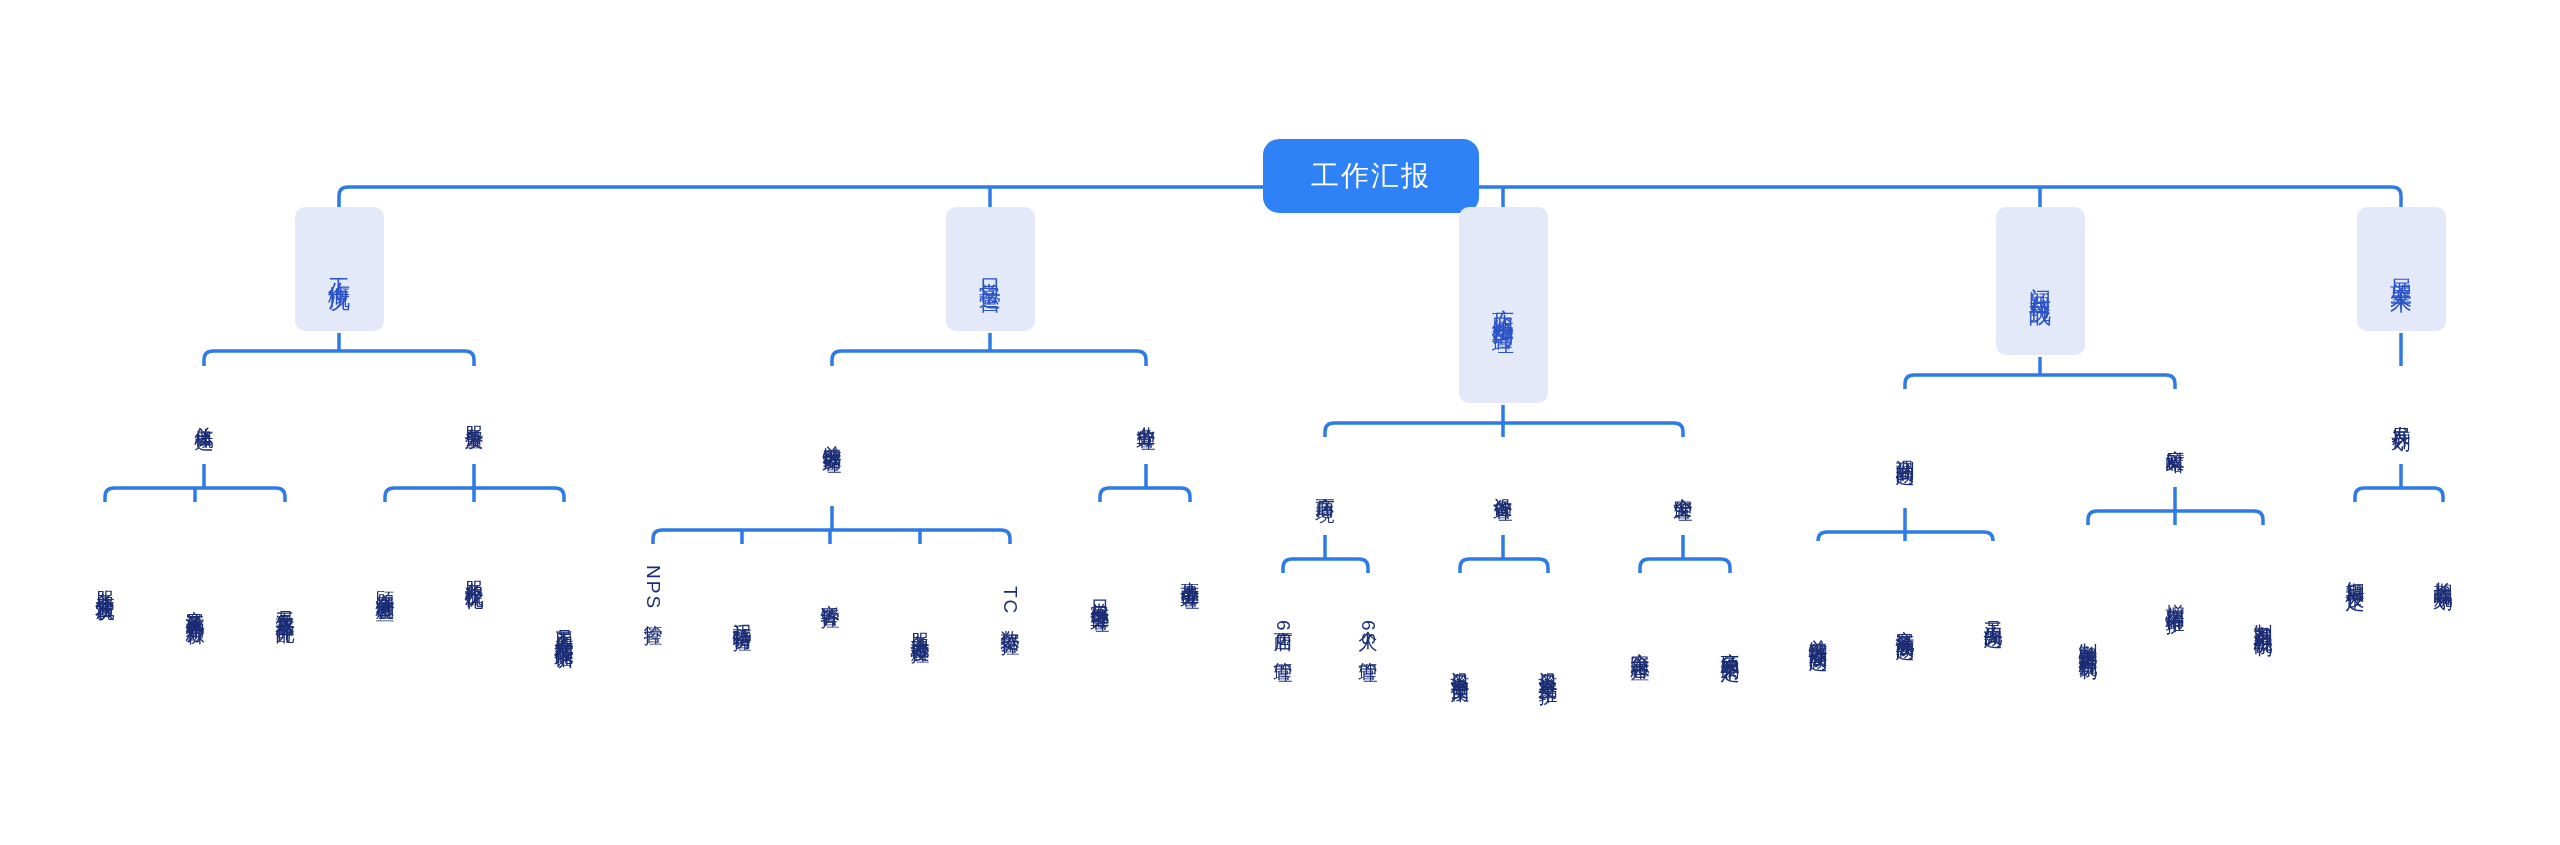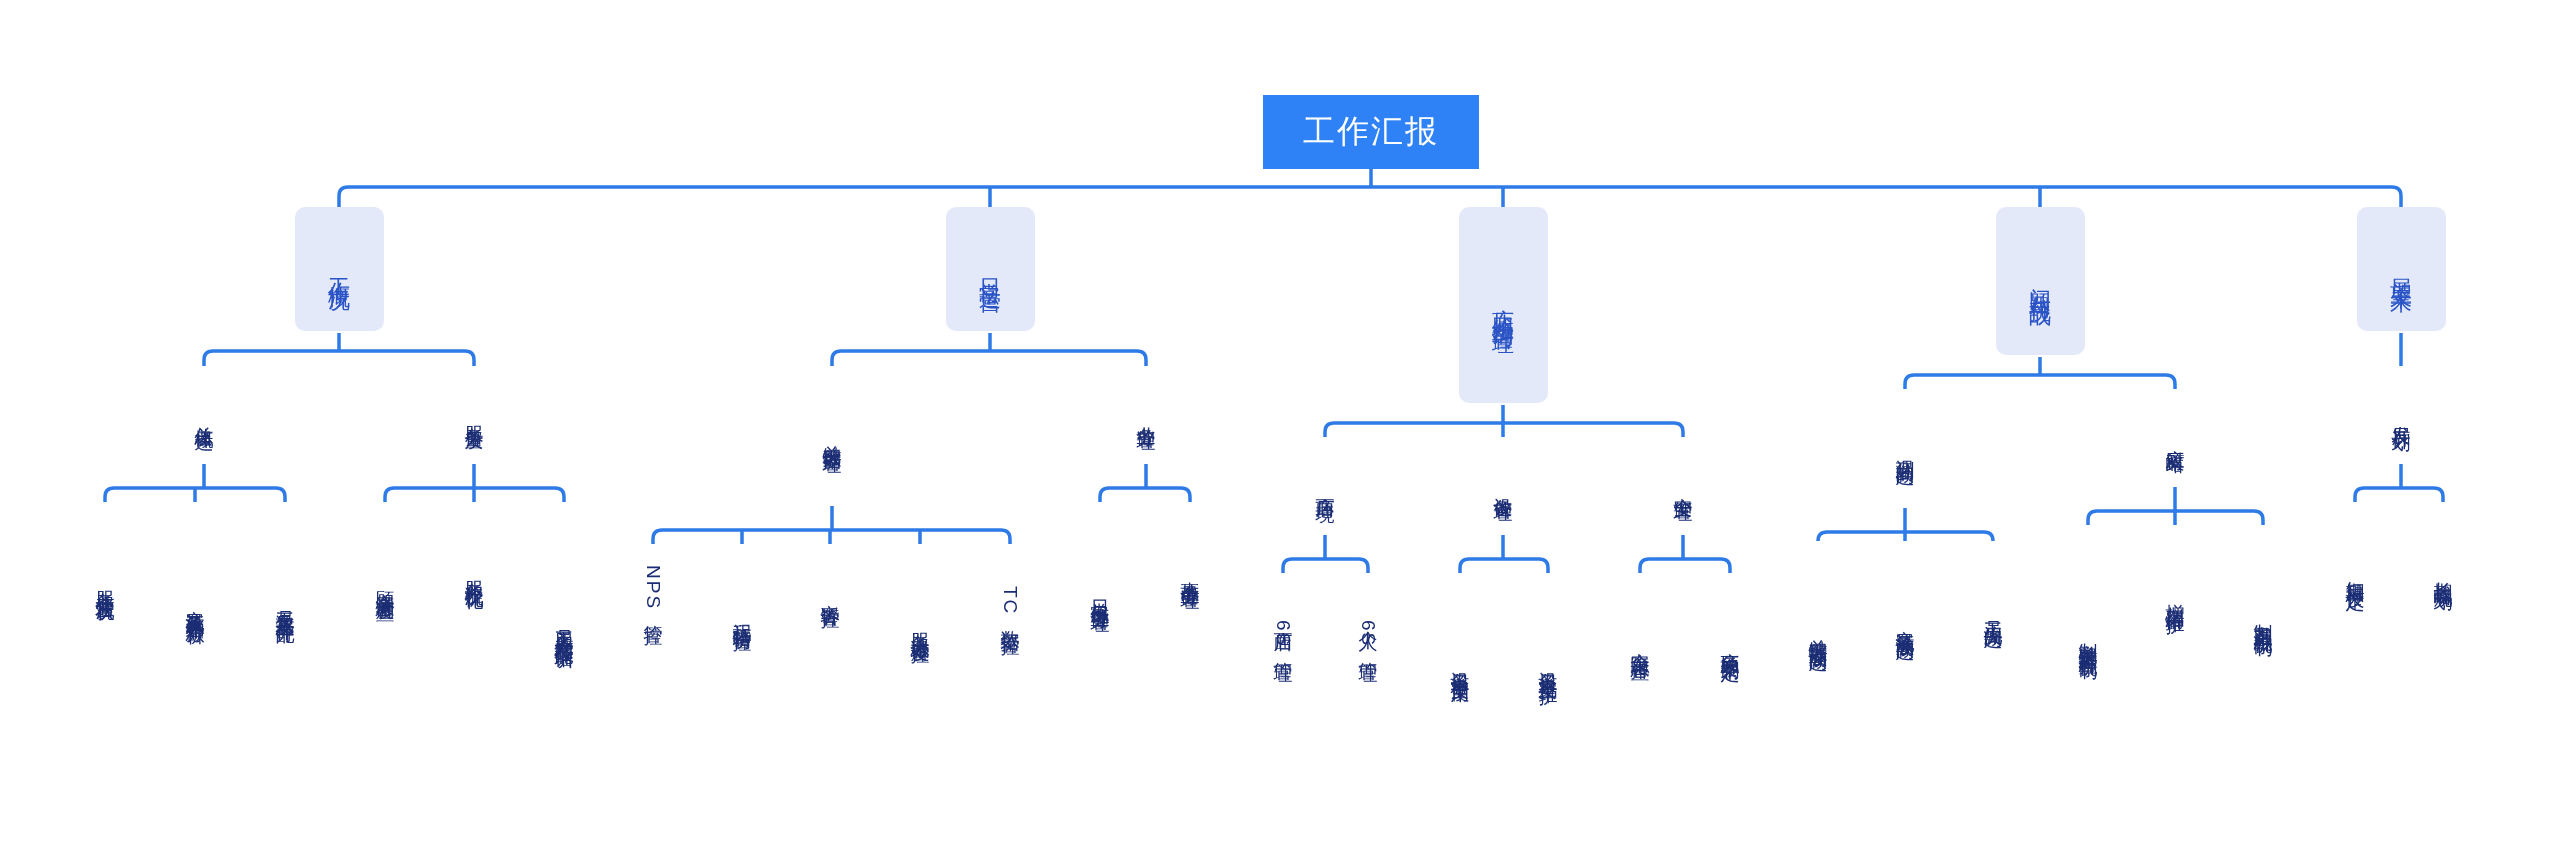--- a/index.html
+++ b/index.html
@@ -2,21 +2,21 @@
 <html style="--canvas-bg: #ffffff; --root-bg: #2f82f6; --root-text: #ffffff; --branch-bg: #e3e9f8; --branch-text: #2a53c5; --label-text: #1b2d74;"><head>
 <meta charset="utf-8">
 <style>
   html,body{margin:0;padding:0;background:var(--canvas-bg,#fff);}
   #canvas{position:relative;width:2560px;height:845px;overflow:hidden;
           font-family:"Liberation Sans","DejaVu Sans",sans-serif;}
   #connectors{position:absolute;left:0;top:0;}
   .node{position:absolute;display:flex;align-items:center;justify-content:center;
         box-sizing:border-box;cursor:pointer;}
   .root-node{background:var(--root-bg,#2f82f6);color:var(--root-text,#fff);
-        border-radius:0;font-size:32px;letter-spacing:2px;writing-mode:horizontal-tb;}
+        border-radius:16px;font-size:28px;letter-spacing:2px;writing-mode:horizontal-tb;margin-top:44px;}
   .branch-node{background:var(--branch-bg,#e3e9f8);color:var(--branch-text,#2a53c5);
         border-radius:10px;font-size:22px;letter-spacing:4px;
         writing-mode:vertical-rl;text-orientation:mixed;}
   .text-node{color:var(--label-text,#1b2d74);font-size:19px;letter-spacing:2px;
         writing-mode:vertical-rl;text-orientation:mixed;background:transparent;}
 </style>
 </head>
 <body>
 
 <div id="canvas">

